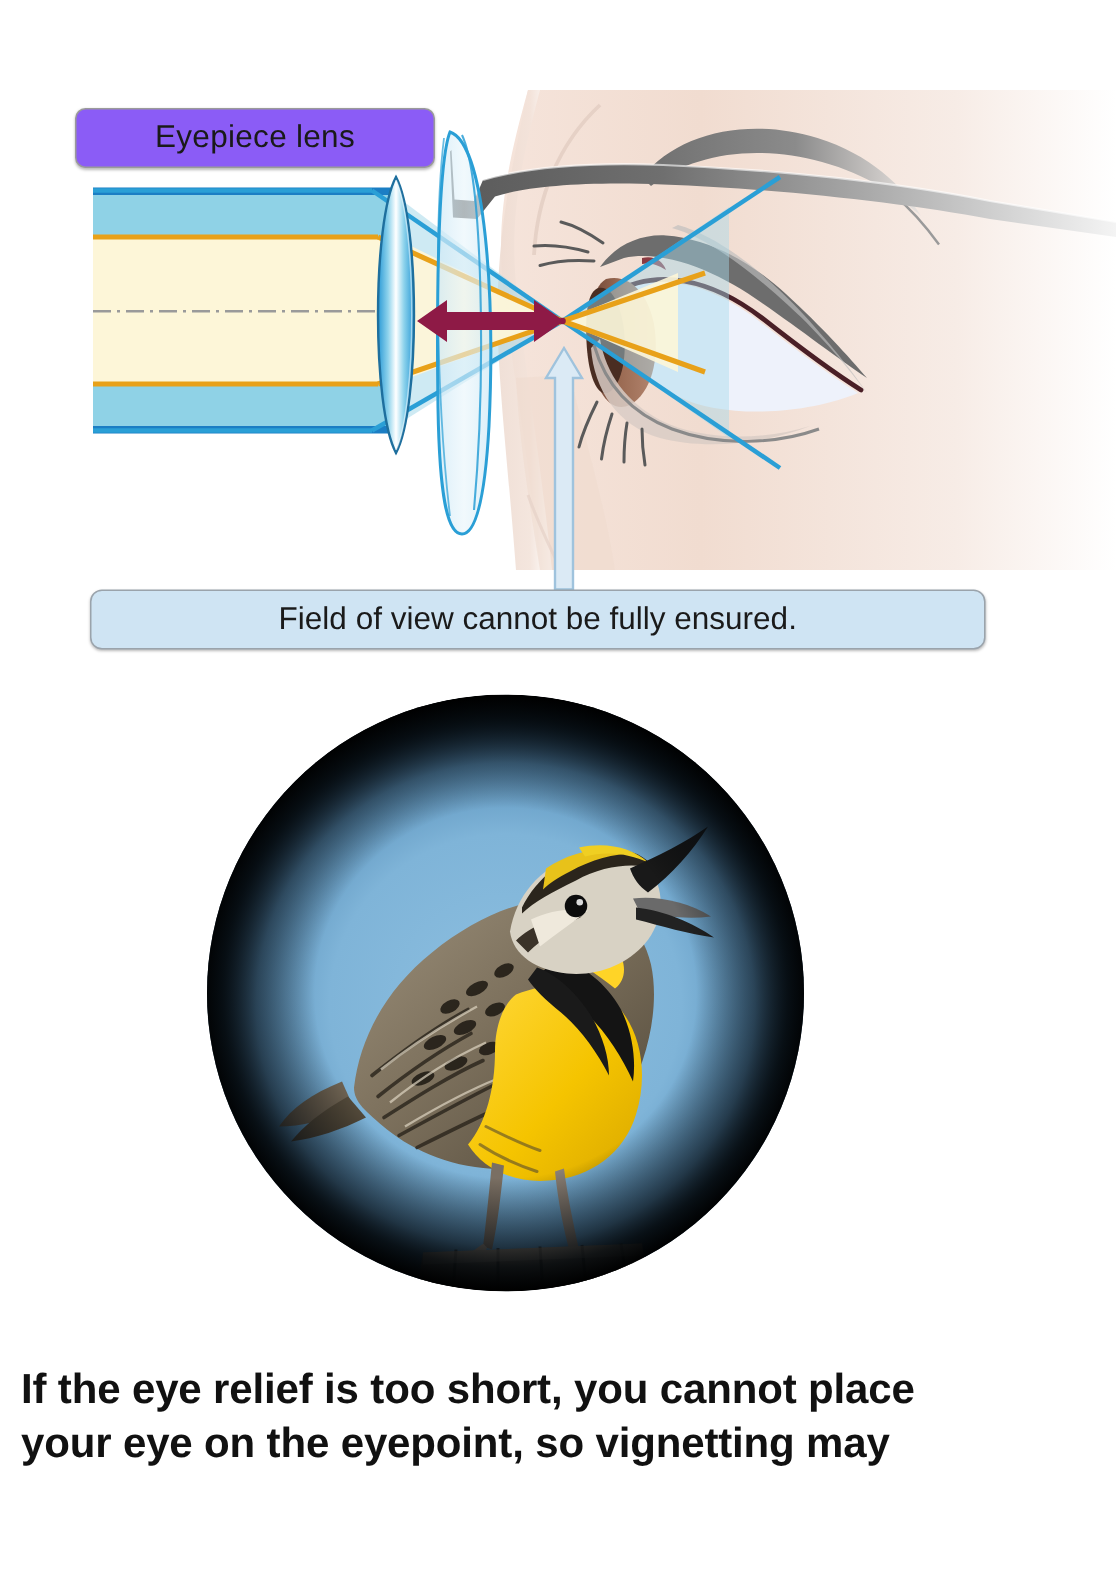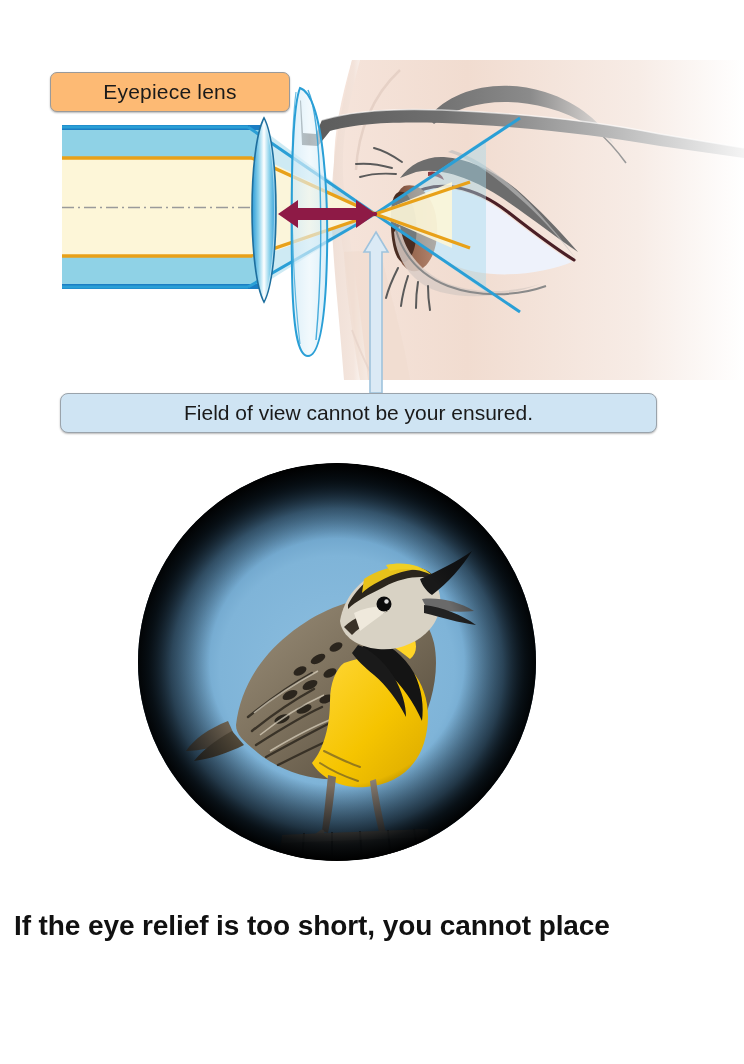--- a/index.html
+++ b/index.html
@@ -6,21 +6,21 @@
   body{
     width:744px;height:1064px;background:#ffffff;
     font-family:"Liberation Sans", sans-serif;
     position:relative;overflow:hidden;
   }
   #stage{position:absolute;left:0;top:0;width:744px;height:1064px;}
 
   
   .label-box{
     position:absolute;box-sizing:border-box;
-    background:#fdba74;border:1px solid #9a9a9a;border-radius:7px;
+    background:#8b5cf6;border:1px solid #9a9a9a;border-radius:7px;
     box-shadow:0 1px 2px rgba(0,0,0,.28);
     display:flex;align-items:center;justify-content:center;
     color:#1a1a1a;
   }
   #eyepiece-label{
     left:50px;top:72px;width:240px;height:40px;
     font-size:21px;letter-spacing:.2px;z-index:40;
   }
   
   #fov-callout{
@@ -234,21 +234,21 @@
     <circle cx="375" cy="214" r="2.2" fill="#8e1a46"></circle>
 
     <g>
       <path d="M370,246 L382,246 L382,393 L370,393 Z" fill="#cfe4f3"></path>
       <path d="M376,232 L388,252 L382,252 L382,393 L370,393 L370,252 L364,252 Z" fill="#dbeaf5" stroke="#9fc3dd" stroke-width="1.6"></path>
     </g>
   </svg>
 
   <div class="label-box" id="eyepiece-label">Eyepiece lens</div>
 
-  <div id="fov-callout">Field of view cannot be your ensured.</div>
+  <div id="fov-callout">Field of view cannot be fully ensured.</div>
 
   <div id="bird-wrap">
     <svg id="bird-svg" viewBox="0 0 410 398">
       <defs>
         <radialGradient id="skyGrad" cx="50%" cy="52%" r="52%">
           <stop offset="0%" stop-color="#8dbfe0"></stop>
           <stop offset="55%" stop-color="#7fb4d8"></stop>
           <stop offset="78%" stop-color="#5d94bd"></stop>
           <stop offset="90%" stop-color="#27465e"></stop>
           <stop offset="100%" stop-color="#0b1117"></stop>
@@ -380,15 +380,16 @@
         </g>
         <path d="M150,372 L296,366 L297,374 L150,380 Z" fill="#a2988a" opacity=".5"></path>
 
         <rect x="0" y="0" width="410" height="398" fill="url(#vigGrad)"></rect>
       </g>
     </svg>
   </div>
 
   <div id="caption">
     <span>If the eye relief is too short, you cannot place</span>
+    <span>your eye on the eyepoint, so vignetting may</span>
   </div>
 
 </div>
 
 </body></html>

